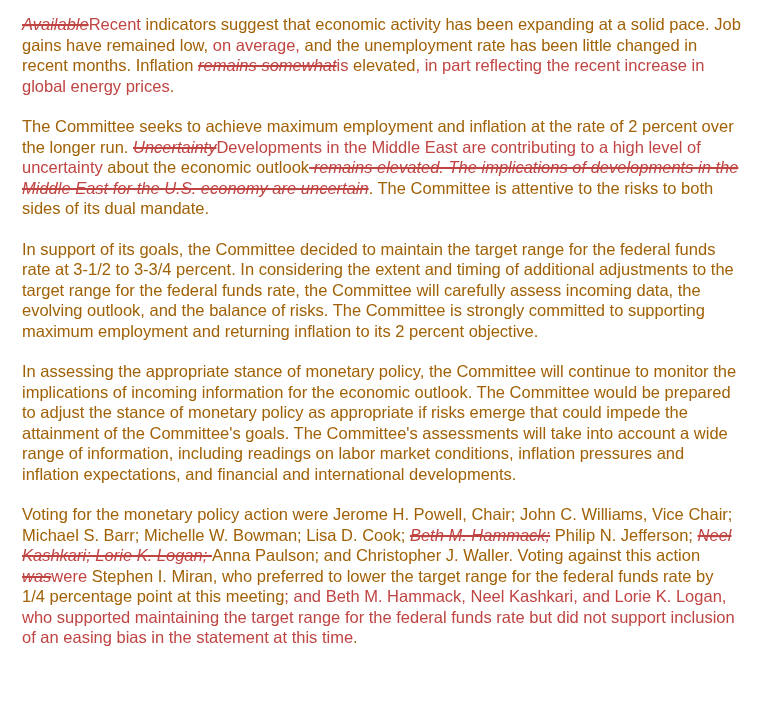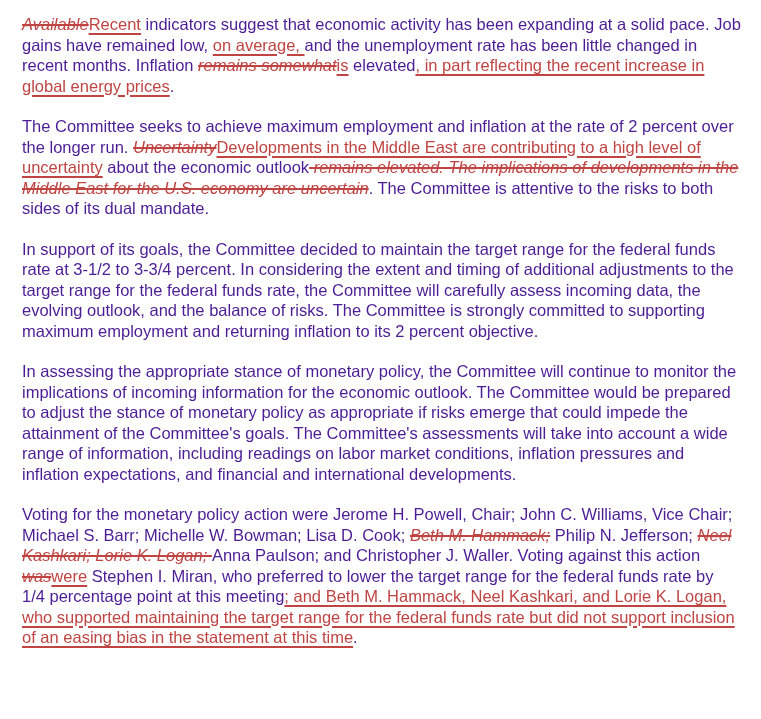--- a/index.html
+++ b/index.html
@@ -19,32 +19,31 @@
   }
   main.doc {
     box-sizing: border-box;
     padding: 14px 20px 0 22px;
     width: 761px;
   }
   p.para {
     margin: 0 0 20px 0;
   }
   span.run-normal {
-    color: #4c1d95;
+    color: #a16207;
   }
   span.run-del {
     color: #bf4442;
     text-decoration: line-through;
     text-decoration-thickness: 1.5px;
     text-decoration-color: #bf4442;
     font-style: italic;
   }
   span.run-ins {
     color: #bf4442;
-    text-decoration: underline;
     text-decoration-thickness: 1.5px;
     text-underline-offset: 2.5px;
     text-decoration-color: #bf4442;
   }
 </style>
 </head>
 <body>
 
 <main class="doc">
     <p class="para"><span class="run-del">Available</span><span class="run-ins">Recent</span><span class="run-normal"> indicators suggest that economic activity has been expanding at a solid pace. Job gains have remained low, </span><span class="run-ins">on average, </span><span class="run-normal">and the unemployment rate has been little changed in recent months. Inflation </span><span class="run-del">remains somewhat</span><span class="run-ins">is</span><span class="run-normal"> elevated</span><span class="run-ins">, in part reflecting the recent increase in global energy prices</span><span class="run-normal">.</span></p>

